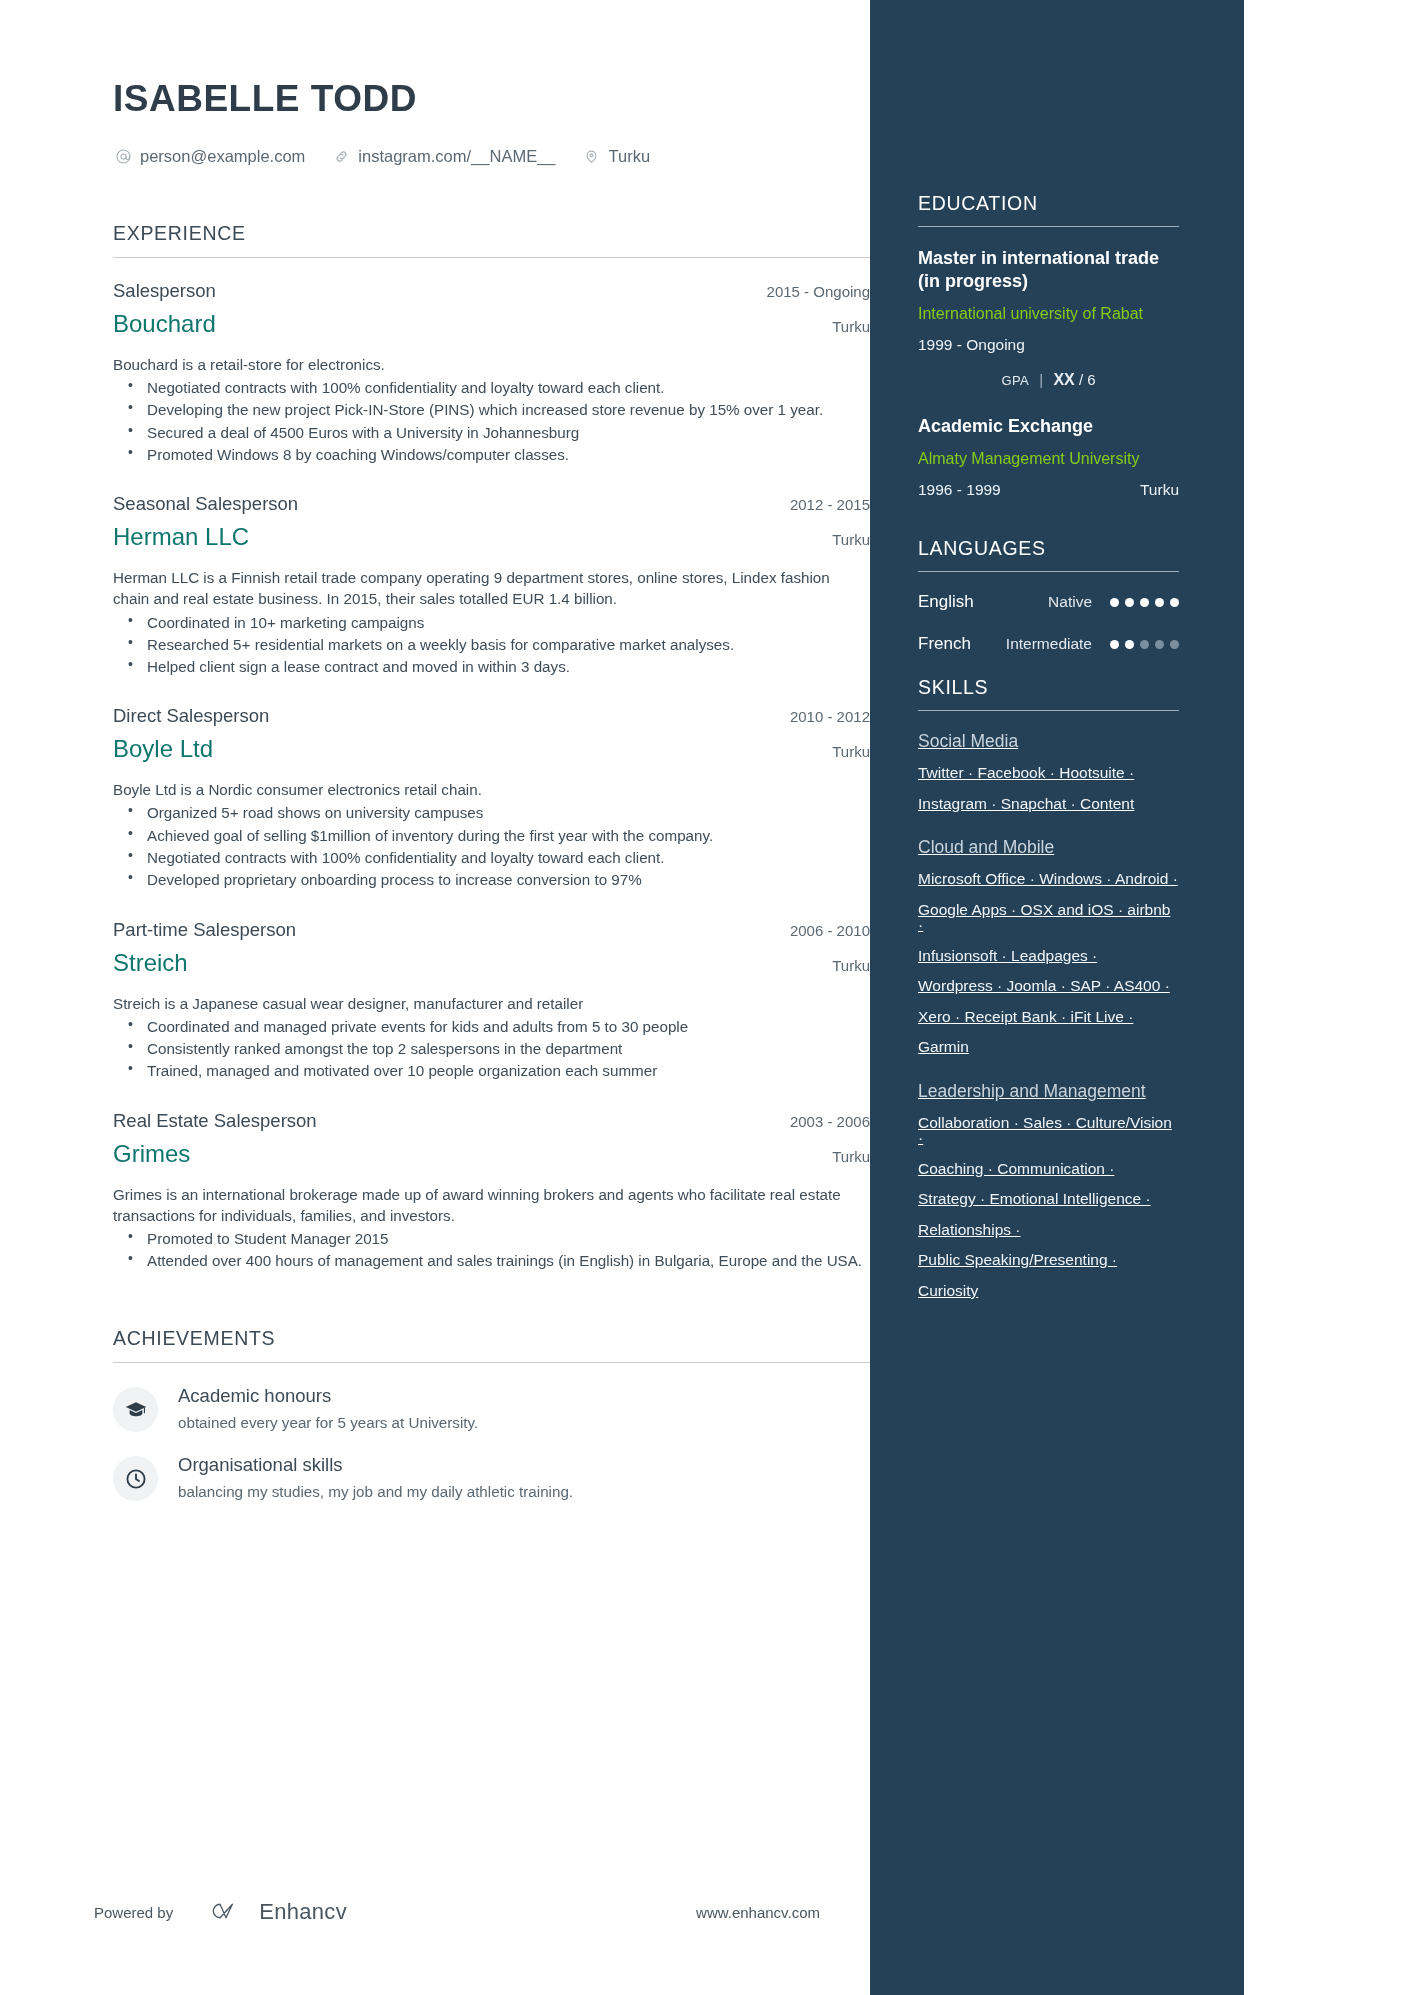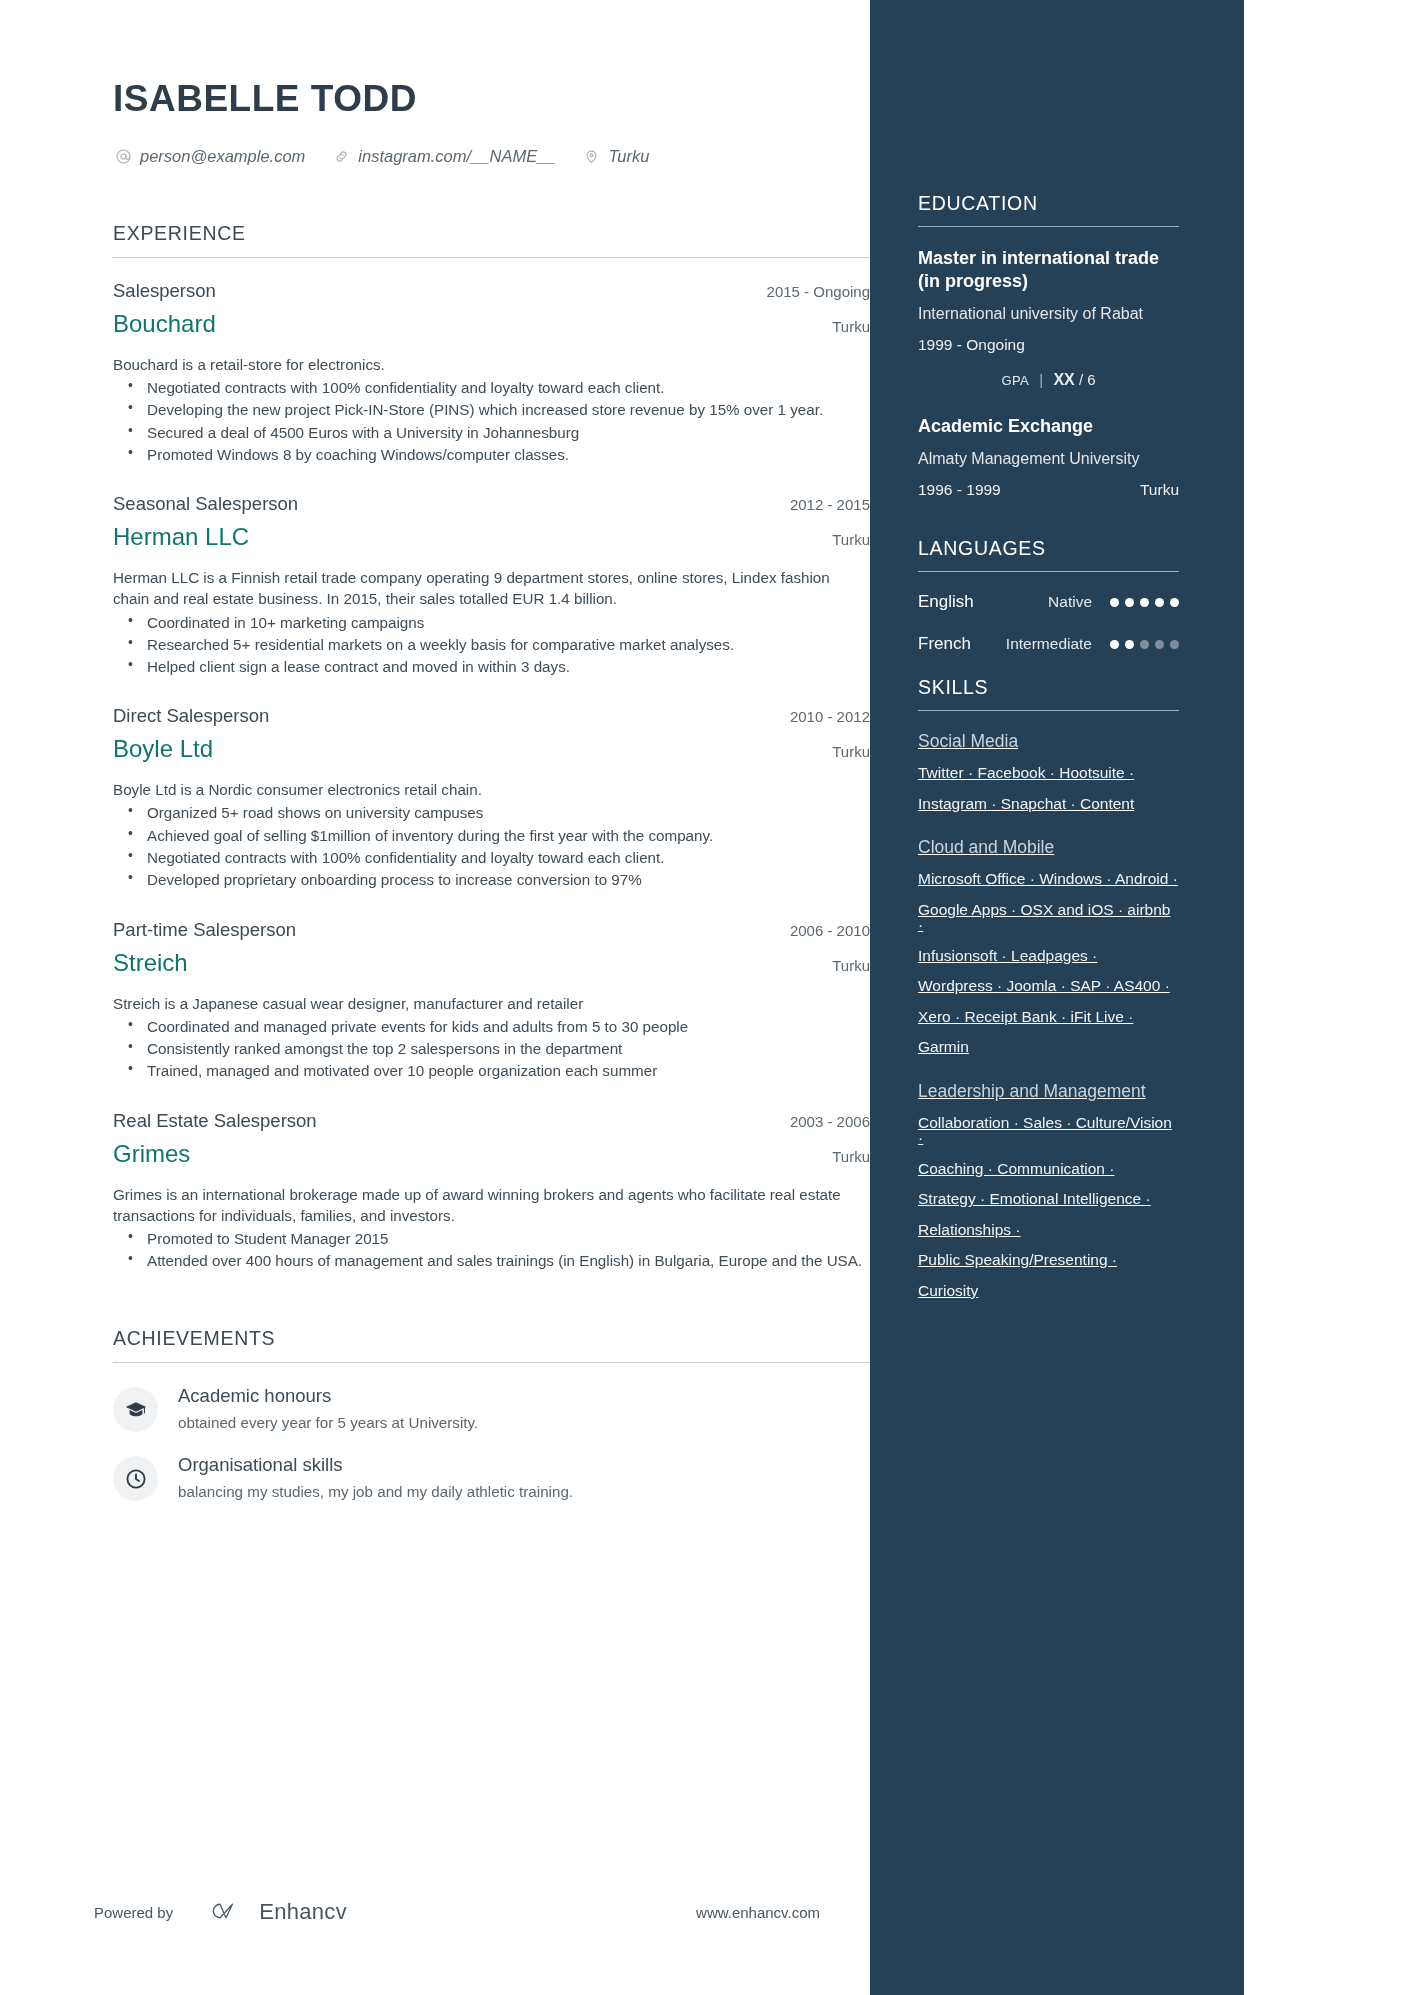--- a/index.html
+++ b/index.html
@@ -37,21 +37,20 @@
     align-items: center;
     flex-wrap: wrap;
     gap: 0;
     color: #5b6872;
     font-size: 16.5px;
   }
   .contact-item {
     display: flex;
     align-items: center;
     margin-right: 26px;
-    font-style: italic;
   }
   .contact-item .ico {
     display: inline-flex;
     align-items: center;
     justify-content: center;
     width: 20px;
     height: 20px;
     margin-right: 7px;
     color: #aab2b8;
   }
@@ -200,21 +199,21 @@
   }
   .edu-degree {
     font-size: 18px;
     font-weight: bold;
     line-height: 1.28;
     color: #ffffff;
     margin-bottom: 12px;
   }
   .edu-school {
     font-size: 16px;
-    color: #e5e5e5;
+    color: #84cc16;
     margin-bottom: 13px;
   }
   .edu-row {
     display: flex;
     justify-content: space-between;
     font-size: 15.5px;
     color: #edf1f4;
   }
   .gpa-row {
     text-align: center;

